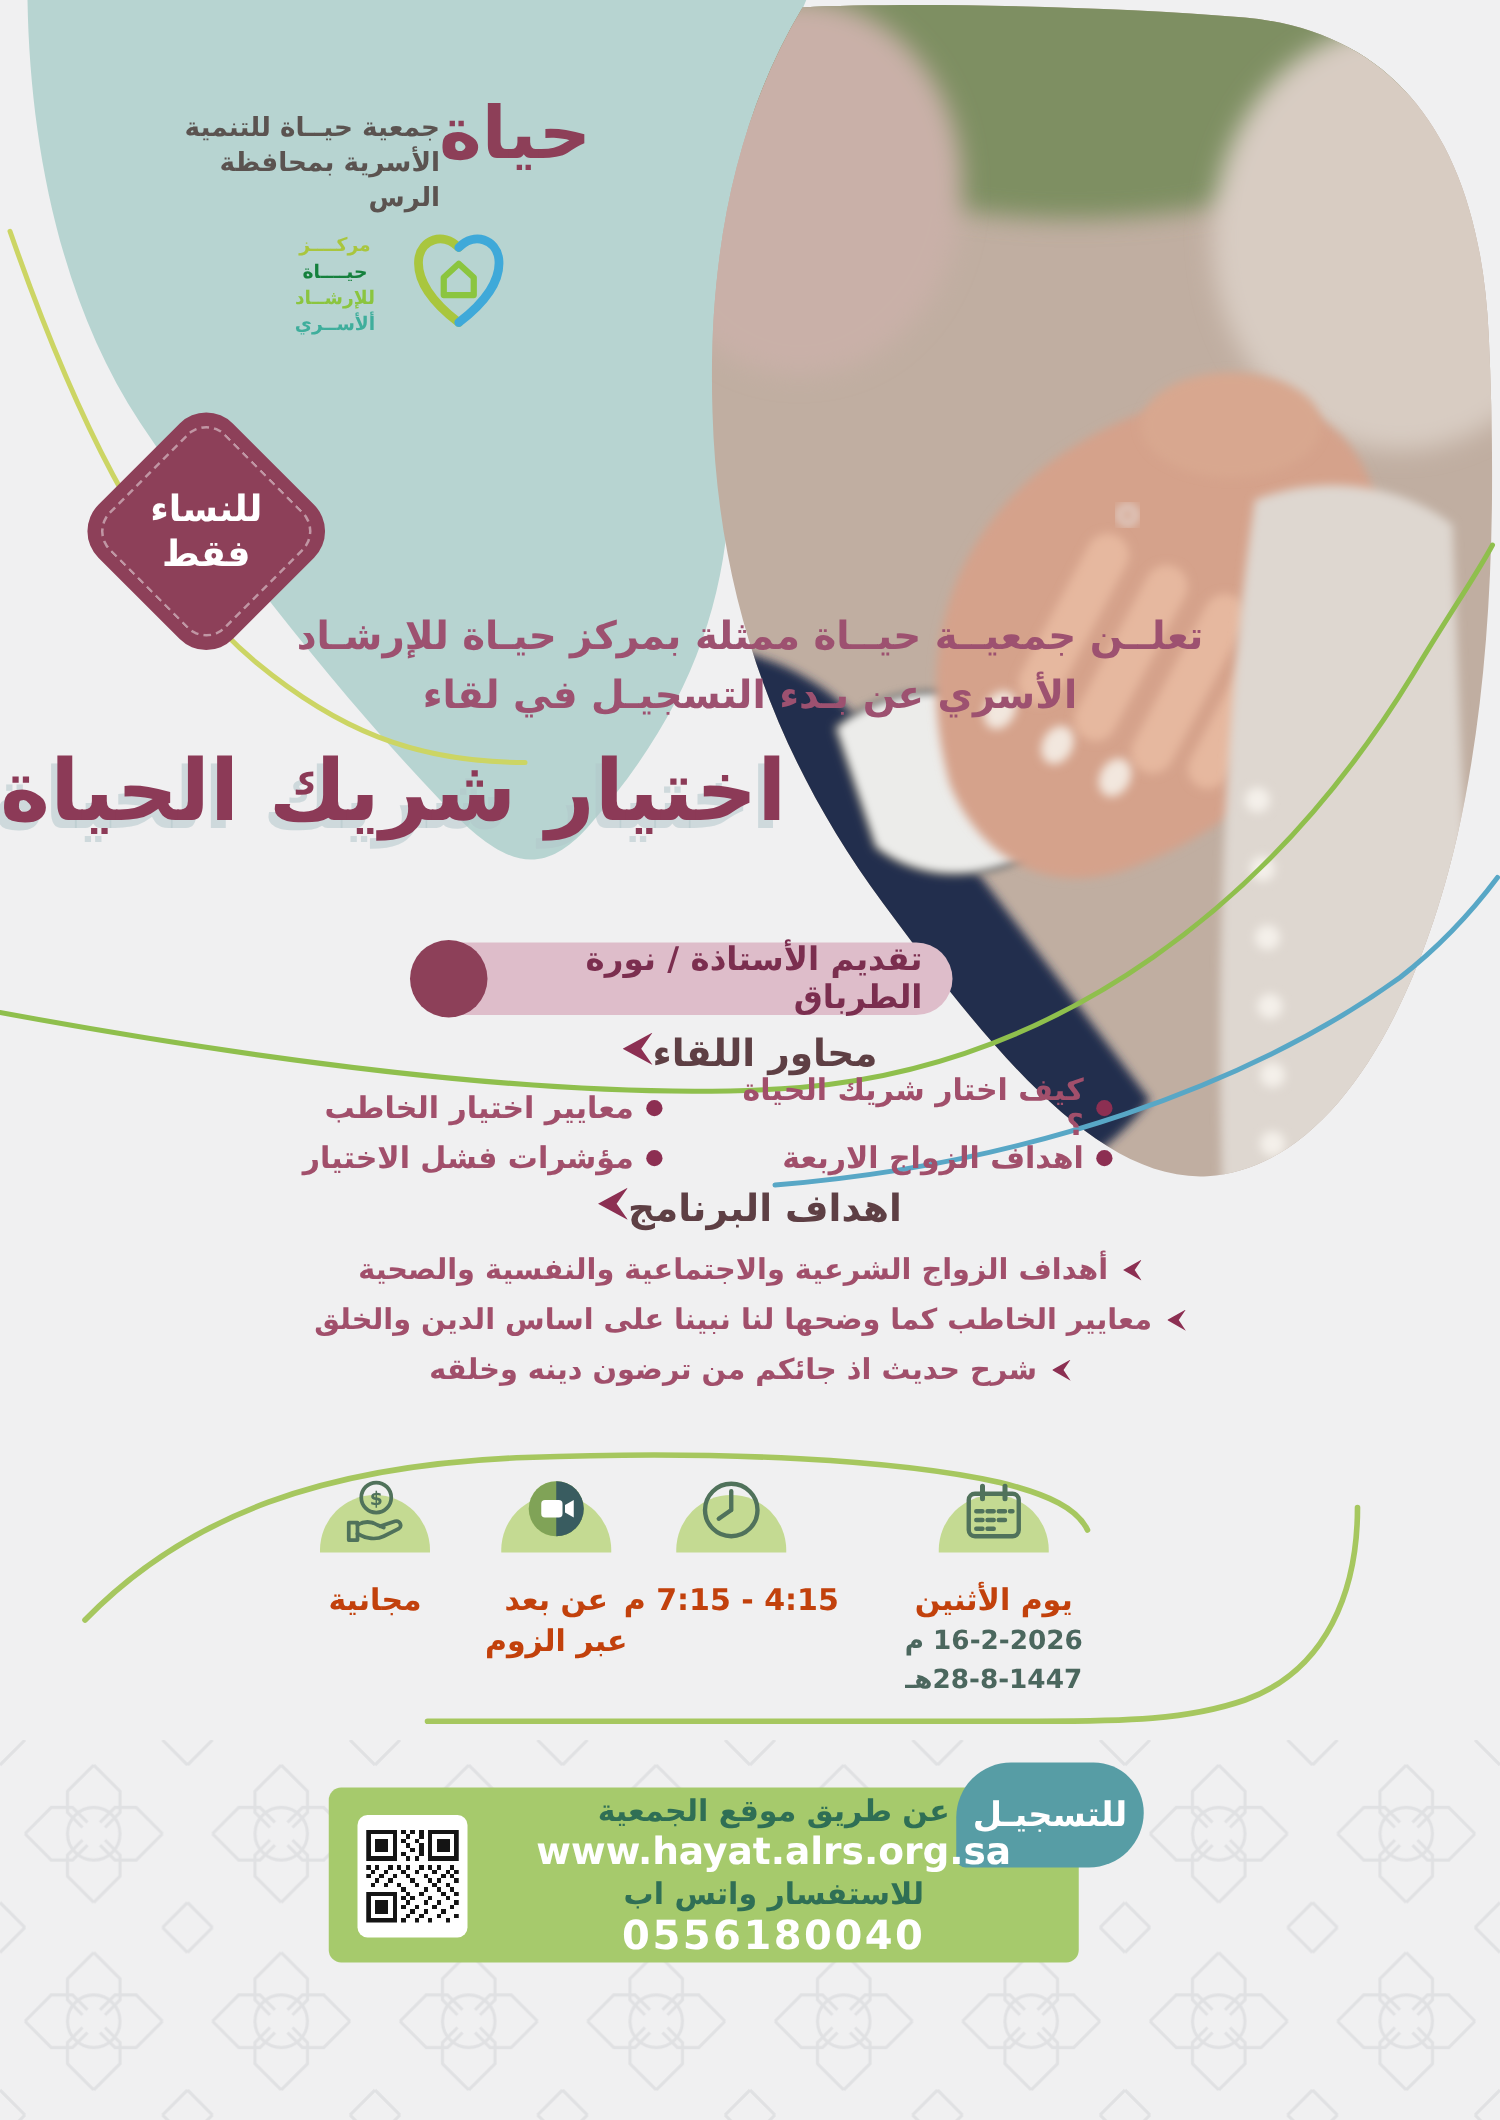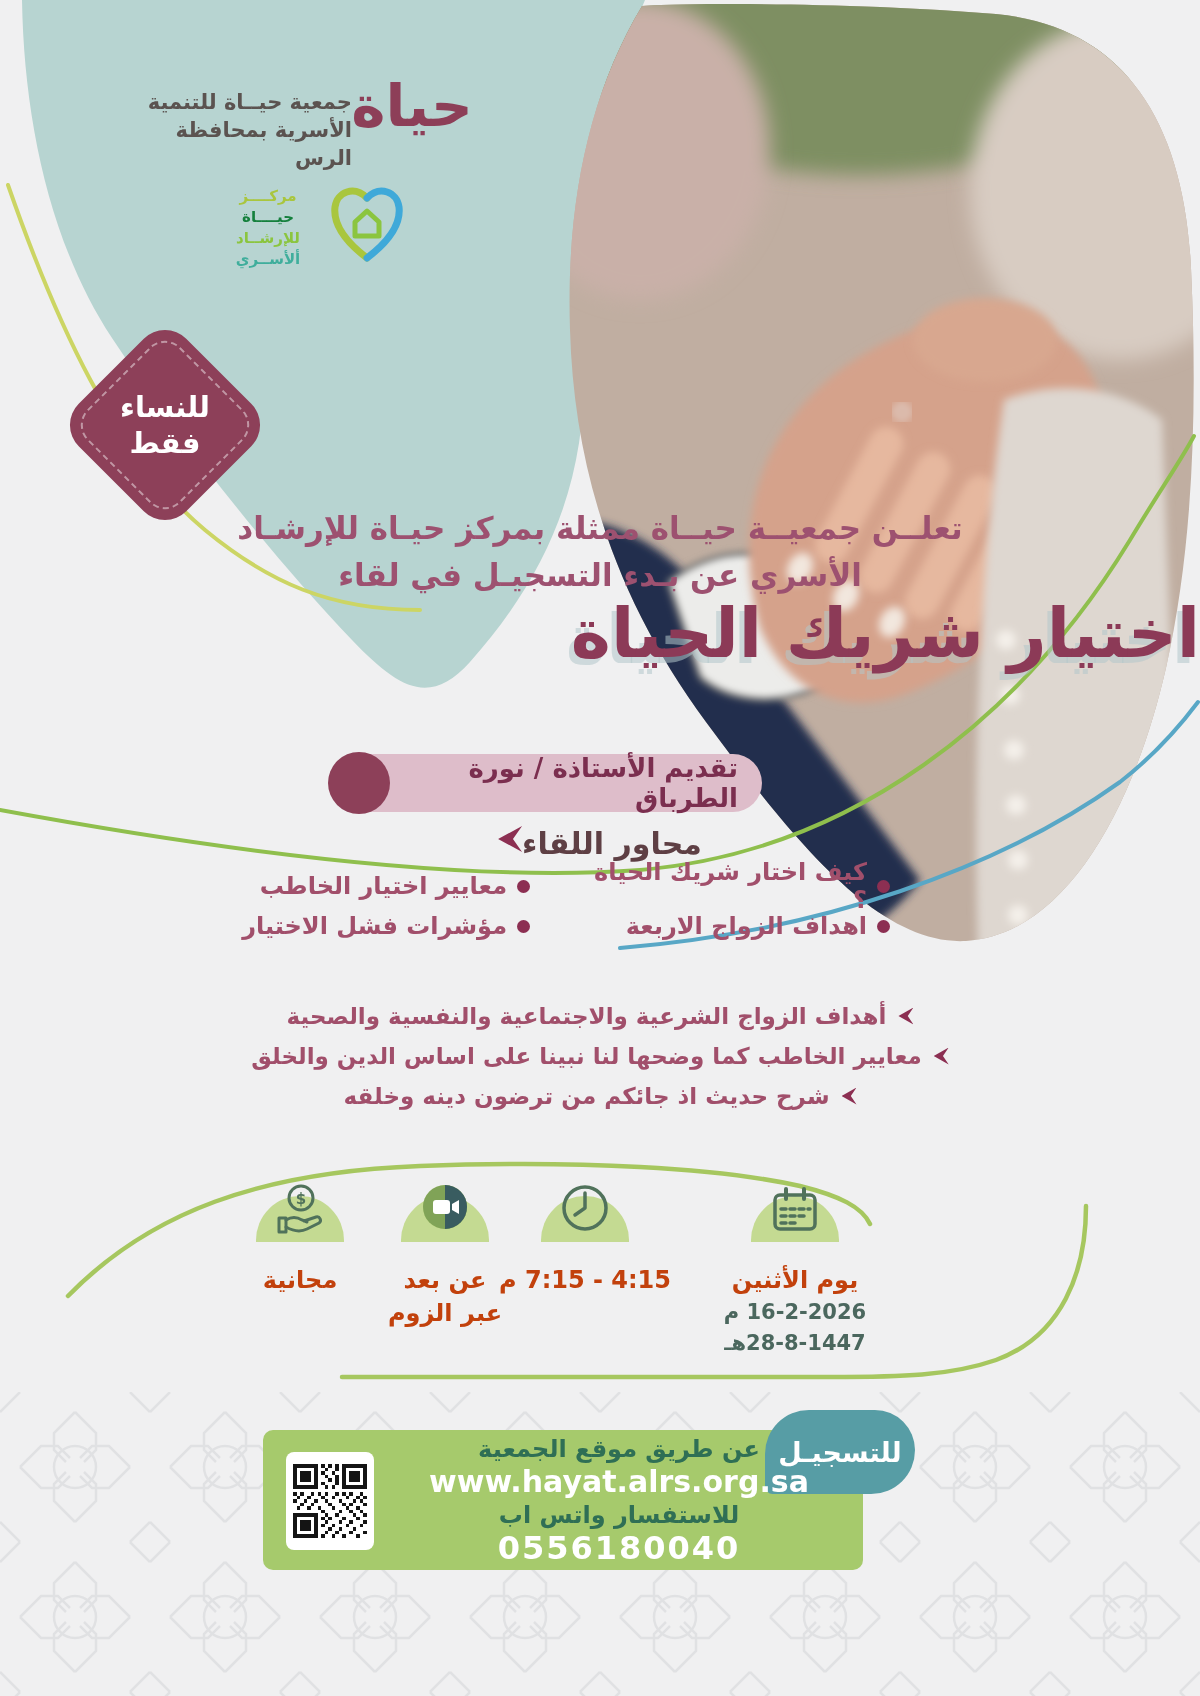--- a/index.html
+++ b/index.html
@@ -24,23 +24,23 @@
   .heart-logo{left:328px;top:180px;z-index:3;}
 
   
   .badge{left:89px;top:349px;width:152px;height:152px;background:#8d4059;border-radius:30px;
     transform:rotate(45deg);z-index:3;}
   .badge::after{content:"";position:absolute;inset:10px;border:2px dashed rgba(255,255,255,.45);border-radius:22px;}
   .badge-text{position:absolute;inset:0;transform:rotate(-45deg);display:flex;flex-direction:column;
     align-items:center;justify-content:center;color:#fff;font-weight:bold;font-size:29px;line-height:36px;direction:rtl;}
 
   
-  .announce{left:100px;top:505px;width:1000px;z-index:2;text-align:center;direction:rtl;
+  .announce{left:100px;top:486px;width:1000px;z-index:2;text-align:center;direction:rtl;
     color:#9d5170;font-weight:bold;font-size:31px;line-height:47px;}
-  .main-title{left:0;top:588px;width:100%;z-index:2;text-align:right;direction:rtl;
+  .main-title{left:0;top:588px;width:100%;z-index:2;text-align:left;direction:rtl;
     color:#8c3a57;font-weight:bold;font-size:68px;line-height:92px;
     text-shadow:-5px 6px 0 rgba(178,198,203,.55);}
 
   
   .pill{left:332px;top:754px;width:430px;height:58px;background:#debdca;border-radius:32px;z-index:2;
     display:flex;align-items:center;justify-content:center;direction:rtl;
     color:#7b2e4f;font-weight:bold;font-size:26px;padding-right:24px;padding-left:64px;}
   .pill-circle{left:328px;top:752px;width:62px;height:62px;background:#8d4059;border-radius:50%;z-index:3;}
 
   
@@ -206,20 +206,24 @@
     <div class="axes-item">
         <span class="dot"></span>
         <span>اهداف الزواج الاربعة</span>
       </div>
     <div class="axes-item">
         <span class="dot"></span>
         <span>مؤشرات فشل الاختيار</span>
       </div>
   </div>
 
+  <div class="abs sec-heading" style="top:950px;">
+    <span class="arrowhead"></span>
+    <span class="txt">اهداف البرنامج</span>
+  </div>
   <div class="abs goals-list">
     <div class="goal-item">
         <span class="mini-arrow"></span>
         <span>أهداف الزواج الشرعية والاجتماعية والنفسية والصحية</span>
       </div>
     <div class="goal-item">
         <span class="mini-arrow"></span>
         <span>معايير الخاطب كما وضحها لنا نبينا على اساس الدين والخلق</span>
       </div>
     <div class="goal-item">

